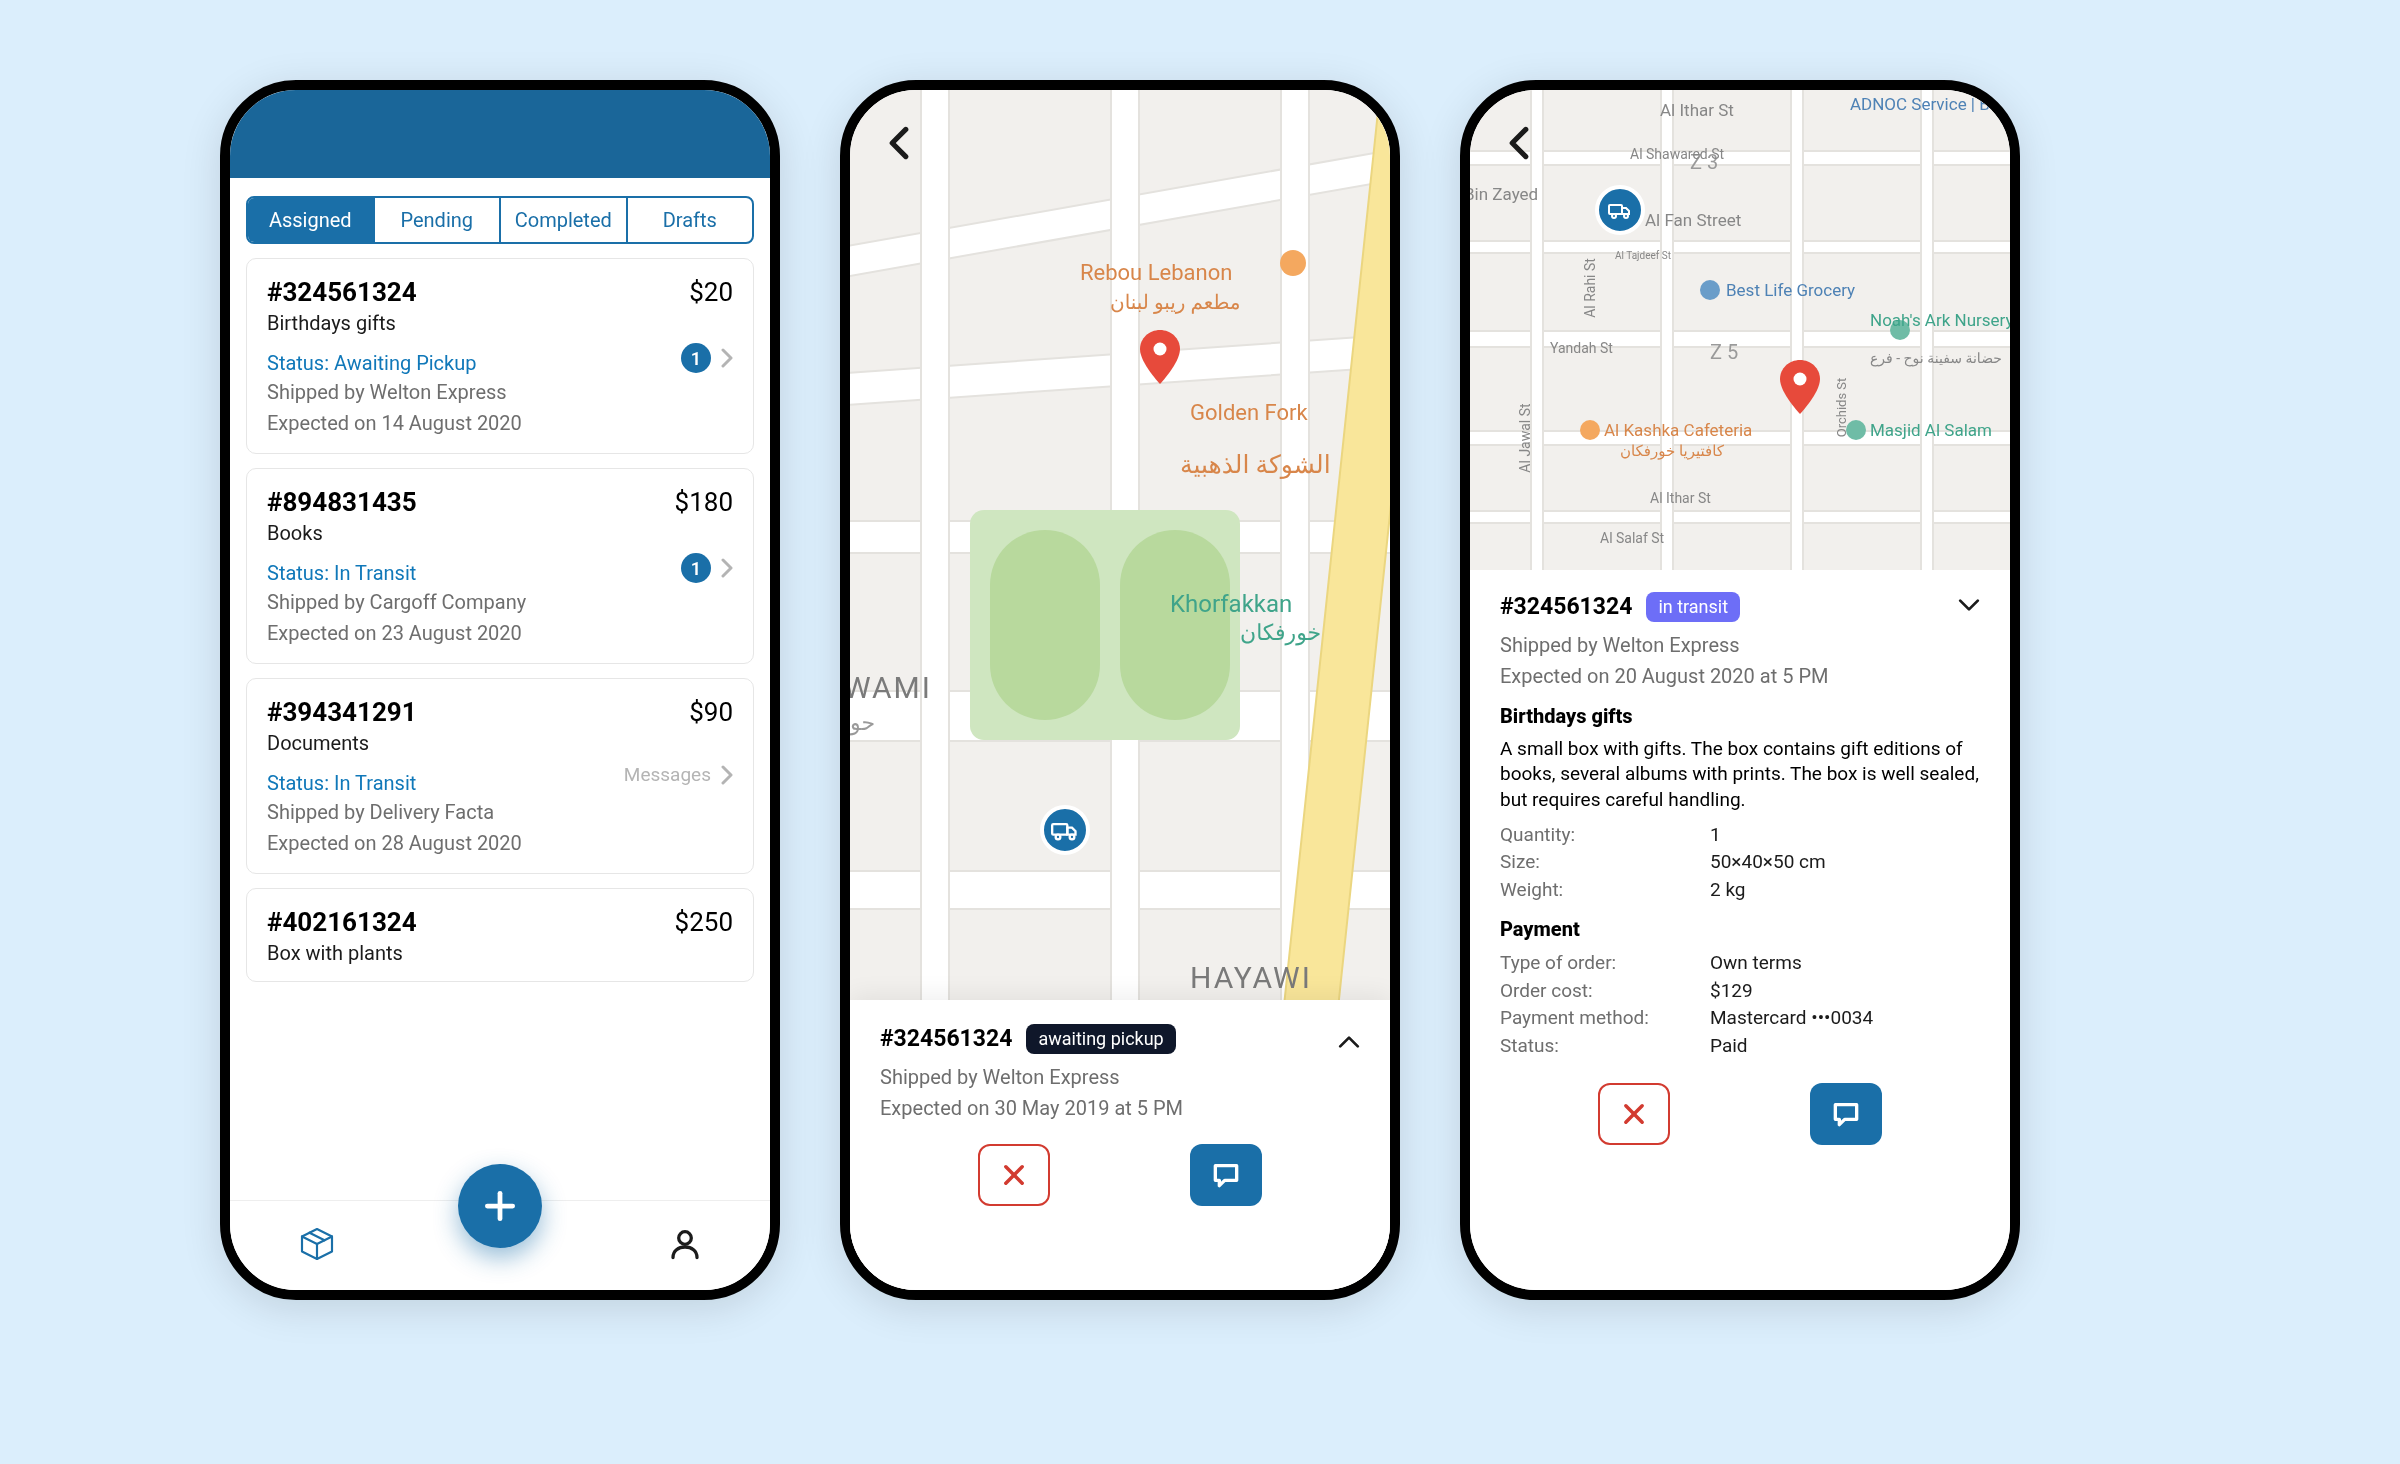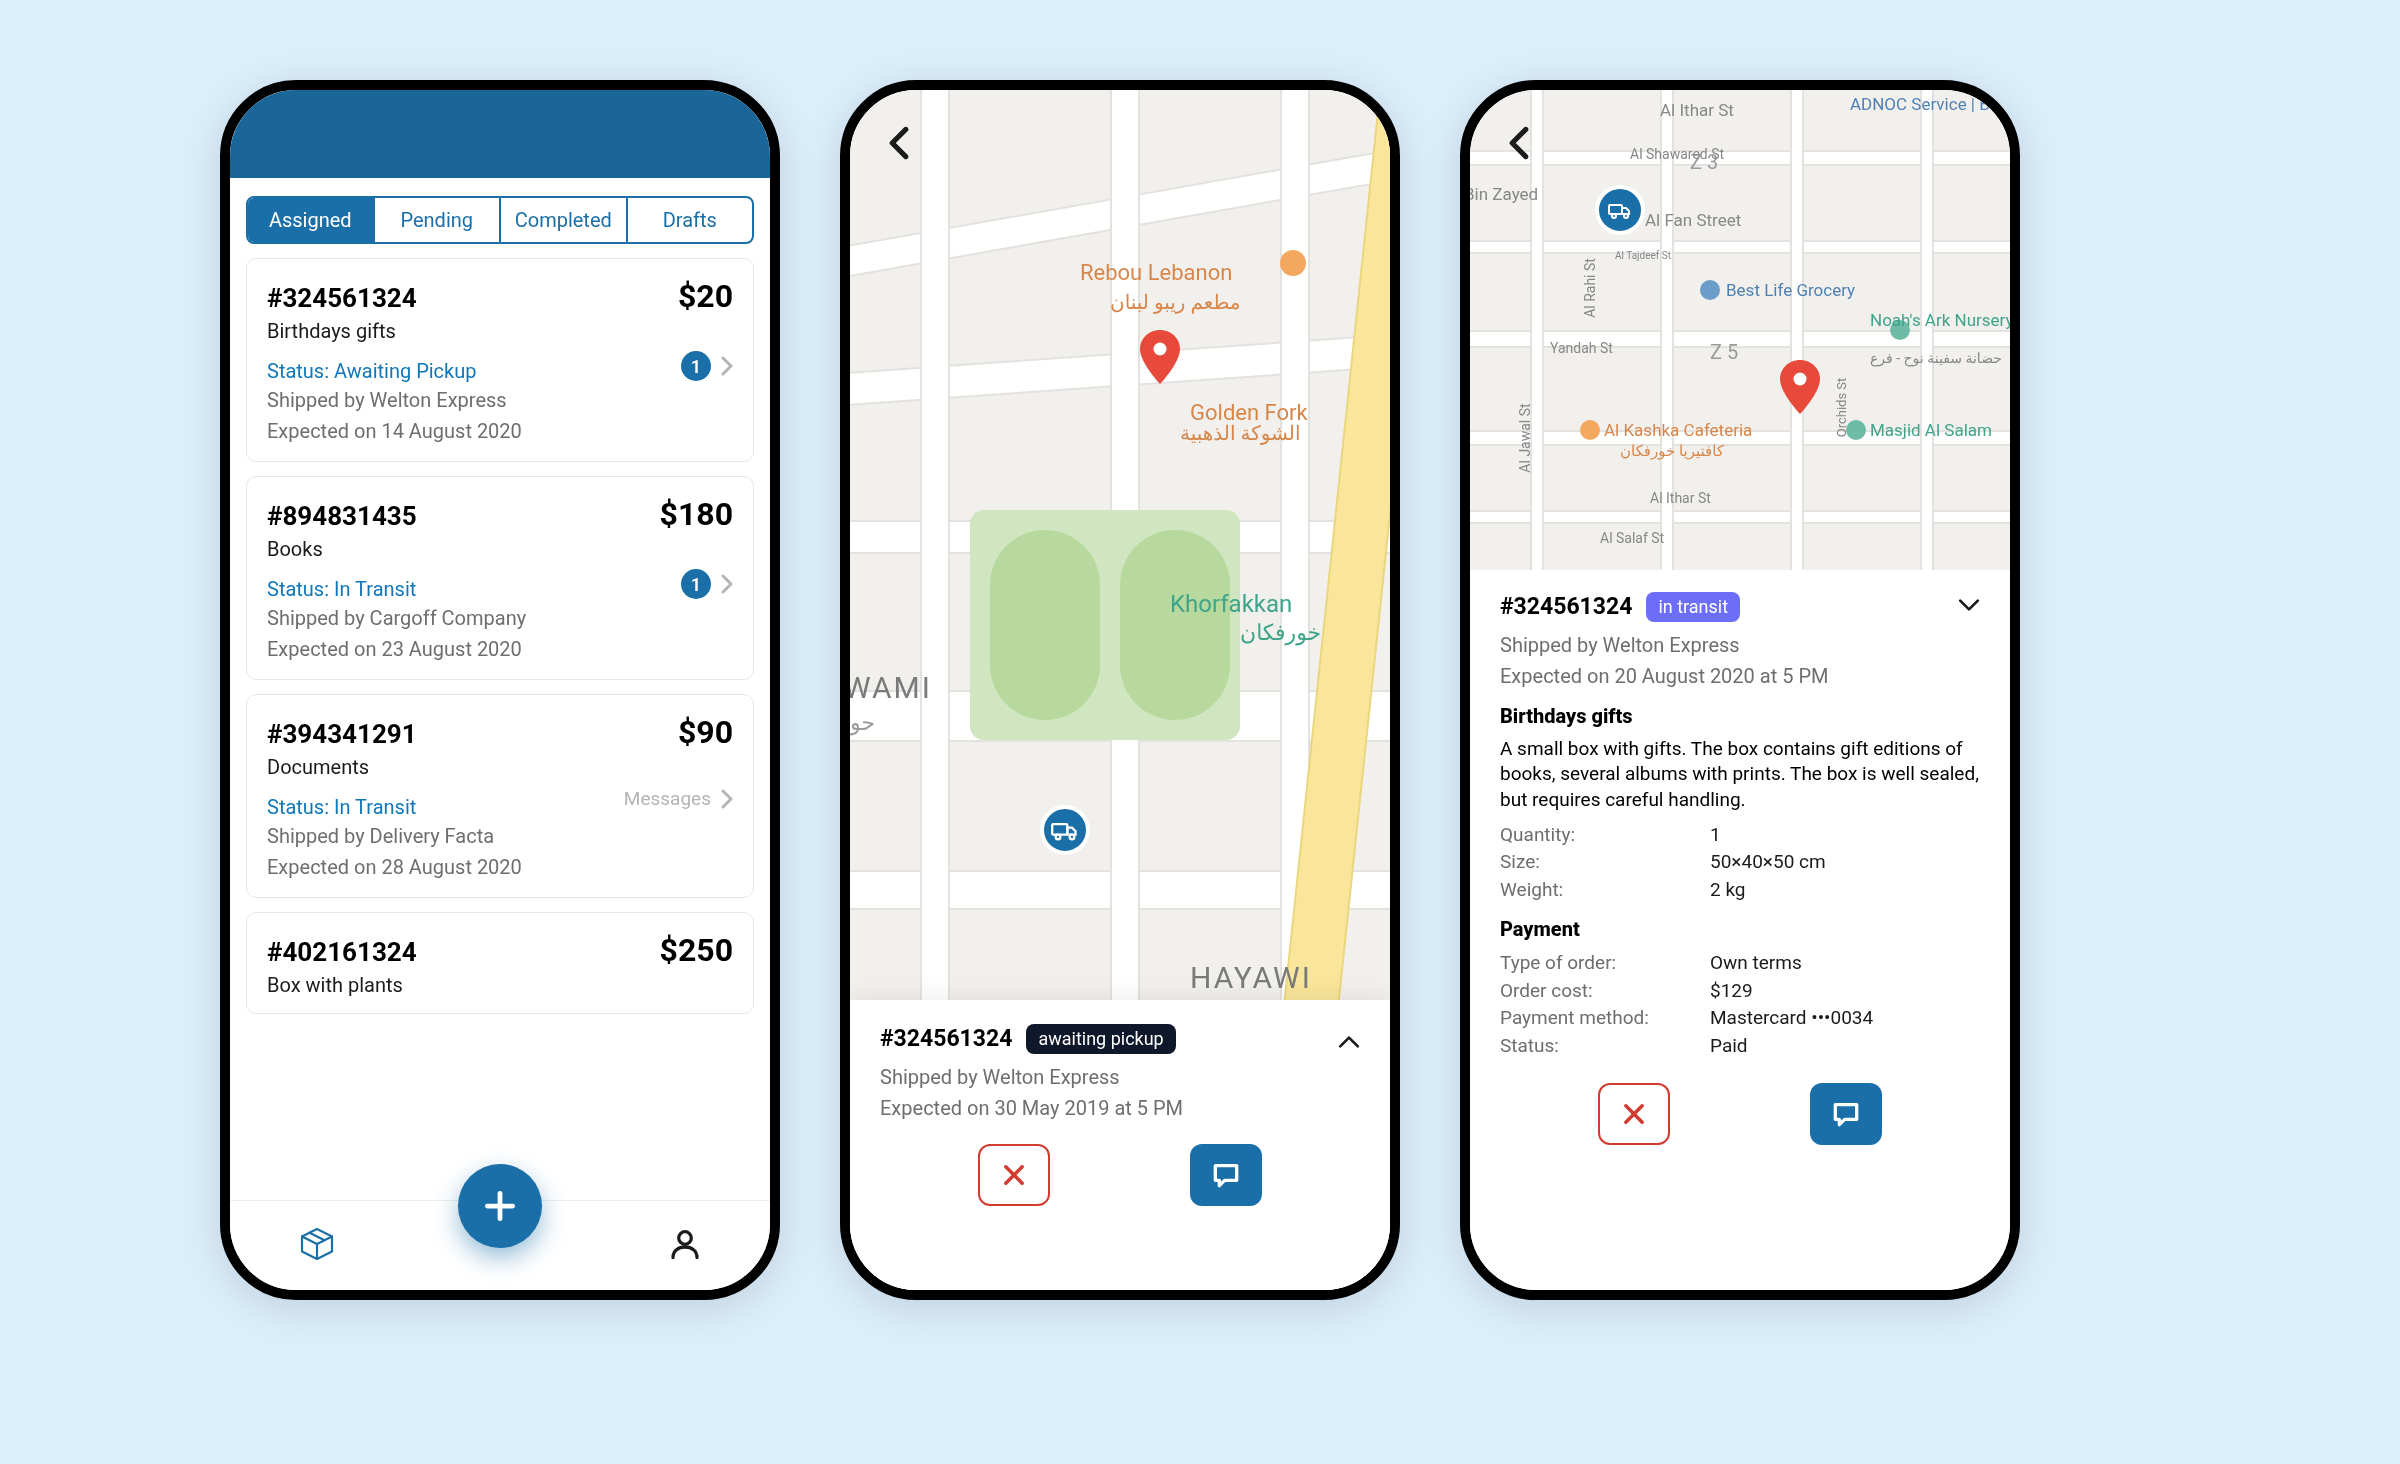--- a/index.html
+++ b/index.html
@@ -78,21 +78,21 @@
   .tab.active{background:var(--brand);color:#fff}
 
   .cards{padding:14px 16px 0;display:flex;flex-direction:column;gap:14px}
   .card{
     border:1px solid var(--card-stroke);
     border-radius:10px;
     padding:18px 20px 16px;
   }
   .row-top{display:flex;justify-content:space-between;align-items:baseline}
   .oid{font-size:26px;font-weight:700}
-  .price{font-size:32px;font-weight:700}
+  .price{font-size:26px;font-weight:400}
   .desc{font-size:20px;color:var(--text);margin-top:4px}
   .status{color:var(--link);font-size:20px;margin-top:16px}
   .meta{color:var(--muted);font-size:20px;line-height:1.35;margin-top:4px}
   .card-right{
     position:relative;float:right;display:flex;align-items:center;gap:10px;
     margin-top:-32px;color:#b4b4b4;font-size:19px;
   }
   .badge-count{
     width:30px;height:30px;border-radius:50%;
     background:var(--brand);color:#fff;
@@ -303,21 +303,21 @@
       <div class="road" style="left:430px;top:-40px;width:30px;height:980px"></div>
       <div class="road" style="background:#f9e69a;border-color:#ebd680;left:480px;top:-80px;width:56px;height:1100px;transform:rotate(6deg)"></div>
       <div class="park" style="left:120px;top:420px;width:270px;height:230px"></div>
       <div class="park" style="left:140px;top:440px;width:110px;height:190px;border-radius:60px;background:#b8d99d"></div>
       <div class="park" style="left:270px;top:440px;width:110px;height:190px;border-radius:60px;background:#b8d99d"></div>
 
       <span class="mlabel orange" style="left:230px;top:170px;font-size:22px">Rebou Lebanon</span>
       <span class="poi orange" style="left:430px;top:160px"></span>
       <span class="mlabel orange" style="left:260px;top:200px;font-size:20px">مطعم ريبو لبنان</span>
       <span class="mlabel orange" style="left:340px;top:310px;font-size:22px">Golden Fork</span>
-      <span class="mlabel orange" style="left:330px;top:331px;font-size:20px">الشوكة الذهبية</span>
+      <span class="mlabel orange" style="left:330px;top:360px;font-size:25px">الشوكة الذهبية</span>
       <span class="mlabel teal" style="left:320px;top:500px;font-size:24px">Khorfakkan</span>
       <span class="mlabel teal" style="left:390px;top:530px;font-size:22px">خورفكان</span>
       <span class="mlabel big" style="left:-6px;top:580px">WAMI</span>
       <span class="mlabel" style="left:-6px;top:620px;font-size:22px;color:#9a9a9a">حوا</span>
       <span class="mlabel big" style="left:340px;top:870px">HAYAWI</span>
 
       <div class="pin" style="left:310px;top:280px">
         <svg viewBox="0 0 40 54">
             <path fill="#e74a3b" d="M20 0C9 0 0 8.5 0 19c0 14 20 35 20 35s20-21 20-35C40 8.5 31 0 20 0z"></path>
             <circle cx="20" cy="19" r="6.5" fill="#fff"></circle>

